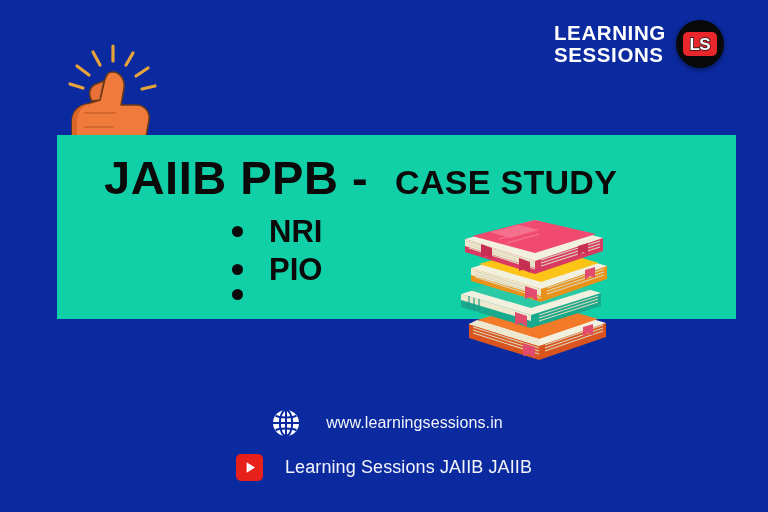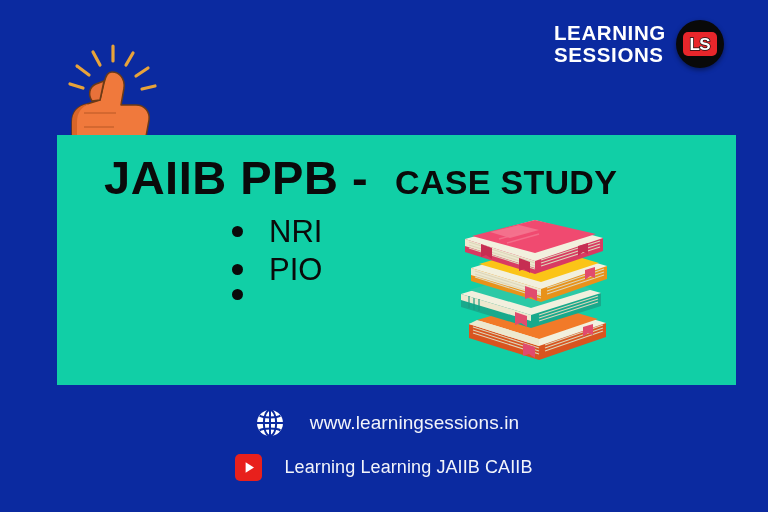--- a/index.html
+++ b/index.html
@@ -37,53 +37,53 @@
     color:#fff; font-weight:bold; font-size:20.5px;
     line-height:1.08; letter-spacing:.6px;
   }
 
   
   #thumb{ position:absolute; left:42px; top:38px; width:120px; height:125px; }
 
   
   #panel{
     position:absolute; left:57px; top:135px;
-    width:679px; height:250px;
+    width:679px; height:184px;
     background:#11CFA6;
   }
 
   #title{
     position:absolute; left:47px; top:15px;
     white-space:nowrap; color:#0A0A0A;
     display:flex; align-items:baseline;
   }
   #title .big{ font-size:47px; font-weight:bold; letter-spacing:.5px; }
   #title .sml{ font-size:34px; font-weight:bold; letter-spacing:.3px; margin-left:27px; }
 
   #bullets{
     position:absolute; left:175px; top:78px;
     list-style:none;
   }
   #bullets li{
     display:flex; align-items:center;
-    font-size:31px; font-weight:normal; color:#0A0A0A;
+    font-size:31px; font-weight:bold; color:#0A0A0A;
     line-height:1.22;
   }
   #bullets li .dot{
     width:11px; height:11px; border-radius:50%;
     background:#0A0A0A; margin-right:26px; flex:none;
   }
 
   #books{ position:absolute; left:398px; top:85px; width:165px; height:145px; }
 
   
   #footer{ position:absolute; left:0; top:408px; width:768px; }
   .frow{ display:flex; align-items:center; justify-content:center; }
   .frow + .frow{ margin-top:16px; }
-  .frow .lbl{ color:#F2F4FA; font-size:19px; letter-spacing:.1px; }
+  .frow .lbl{ color:#F2F4FA; font-size:16px; letter-spacing:.1px; }
   #web-row .lbl{ margin-left:25px; }
   #yt-row  .lbl{ margin-left:22px; font-size:18px; }
   #web-row{ padding-left:6px; }
 </style>
 </head>
 <body>
 
 <div id="brand">
   <div id="brand-words">
     <div>LEARNING</div>
@@ -240,16 +240,16 @@
       </g>
     </svg>
     <span class="lbl">www.learningsessions.in</span>
   </div>
 
   <div class="frow" id="yt-row">
     <svg width="27" height="27" viewBox="0 0 27 27">
       <rect x="0" y="0" width="27" height="27" rx="5" fill="#E8201C"></rect>
       <path d="M10.6 8.3 L19 13.5 L10.6 18.7 Z" fill="#ffffff"></path>
     </svg>
-    <span class="lbl">Learning Learning JAIIB CAIIB</span>
+    <span class="lbl">Learning Sessions JAIIB JAIIB</span>
   </div>
 
 </div>
 
 </body></html>

